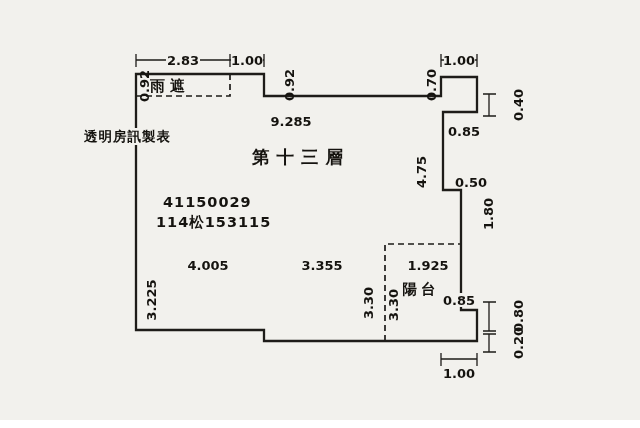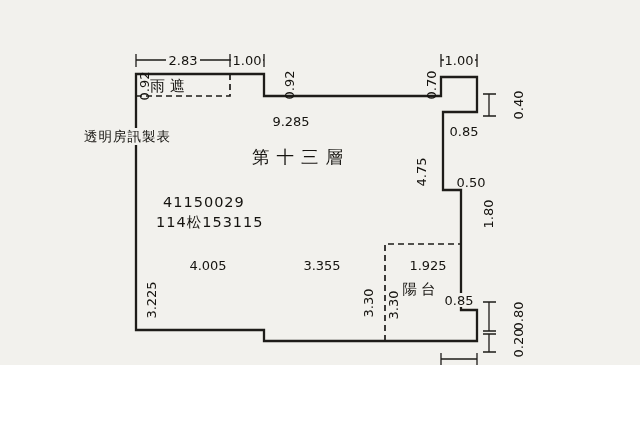--- a/index.html
+++ b/index.html
@@ -1,21 +1,22 @@
 <!DOCTYPE html>
 <html style="--background: #f2f1ed; --line: #1e1c19; --text: #15130f;"><head>
 <meta charset="utf-8">
 <style>
   html, body { margin: 0; padding: 0; }
   .sheet {
     width: 640px;
-    height: 365px;
+    height: 420px;
     position: relative;
     background: var(--background, #f2f1ed);
     overflow: hidden;
+    font-weight: bold;
   }
   svg { display: block; }
   .wall {
     fill: none;
     stroke: var(--line, #1e1c19);
     stroke-width: 2.3;
     stroke-linejoin: miter;
   }
   .dash {
     fill: none;

